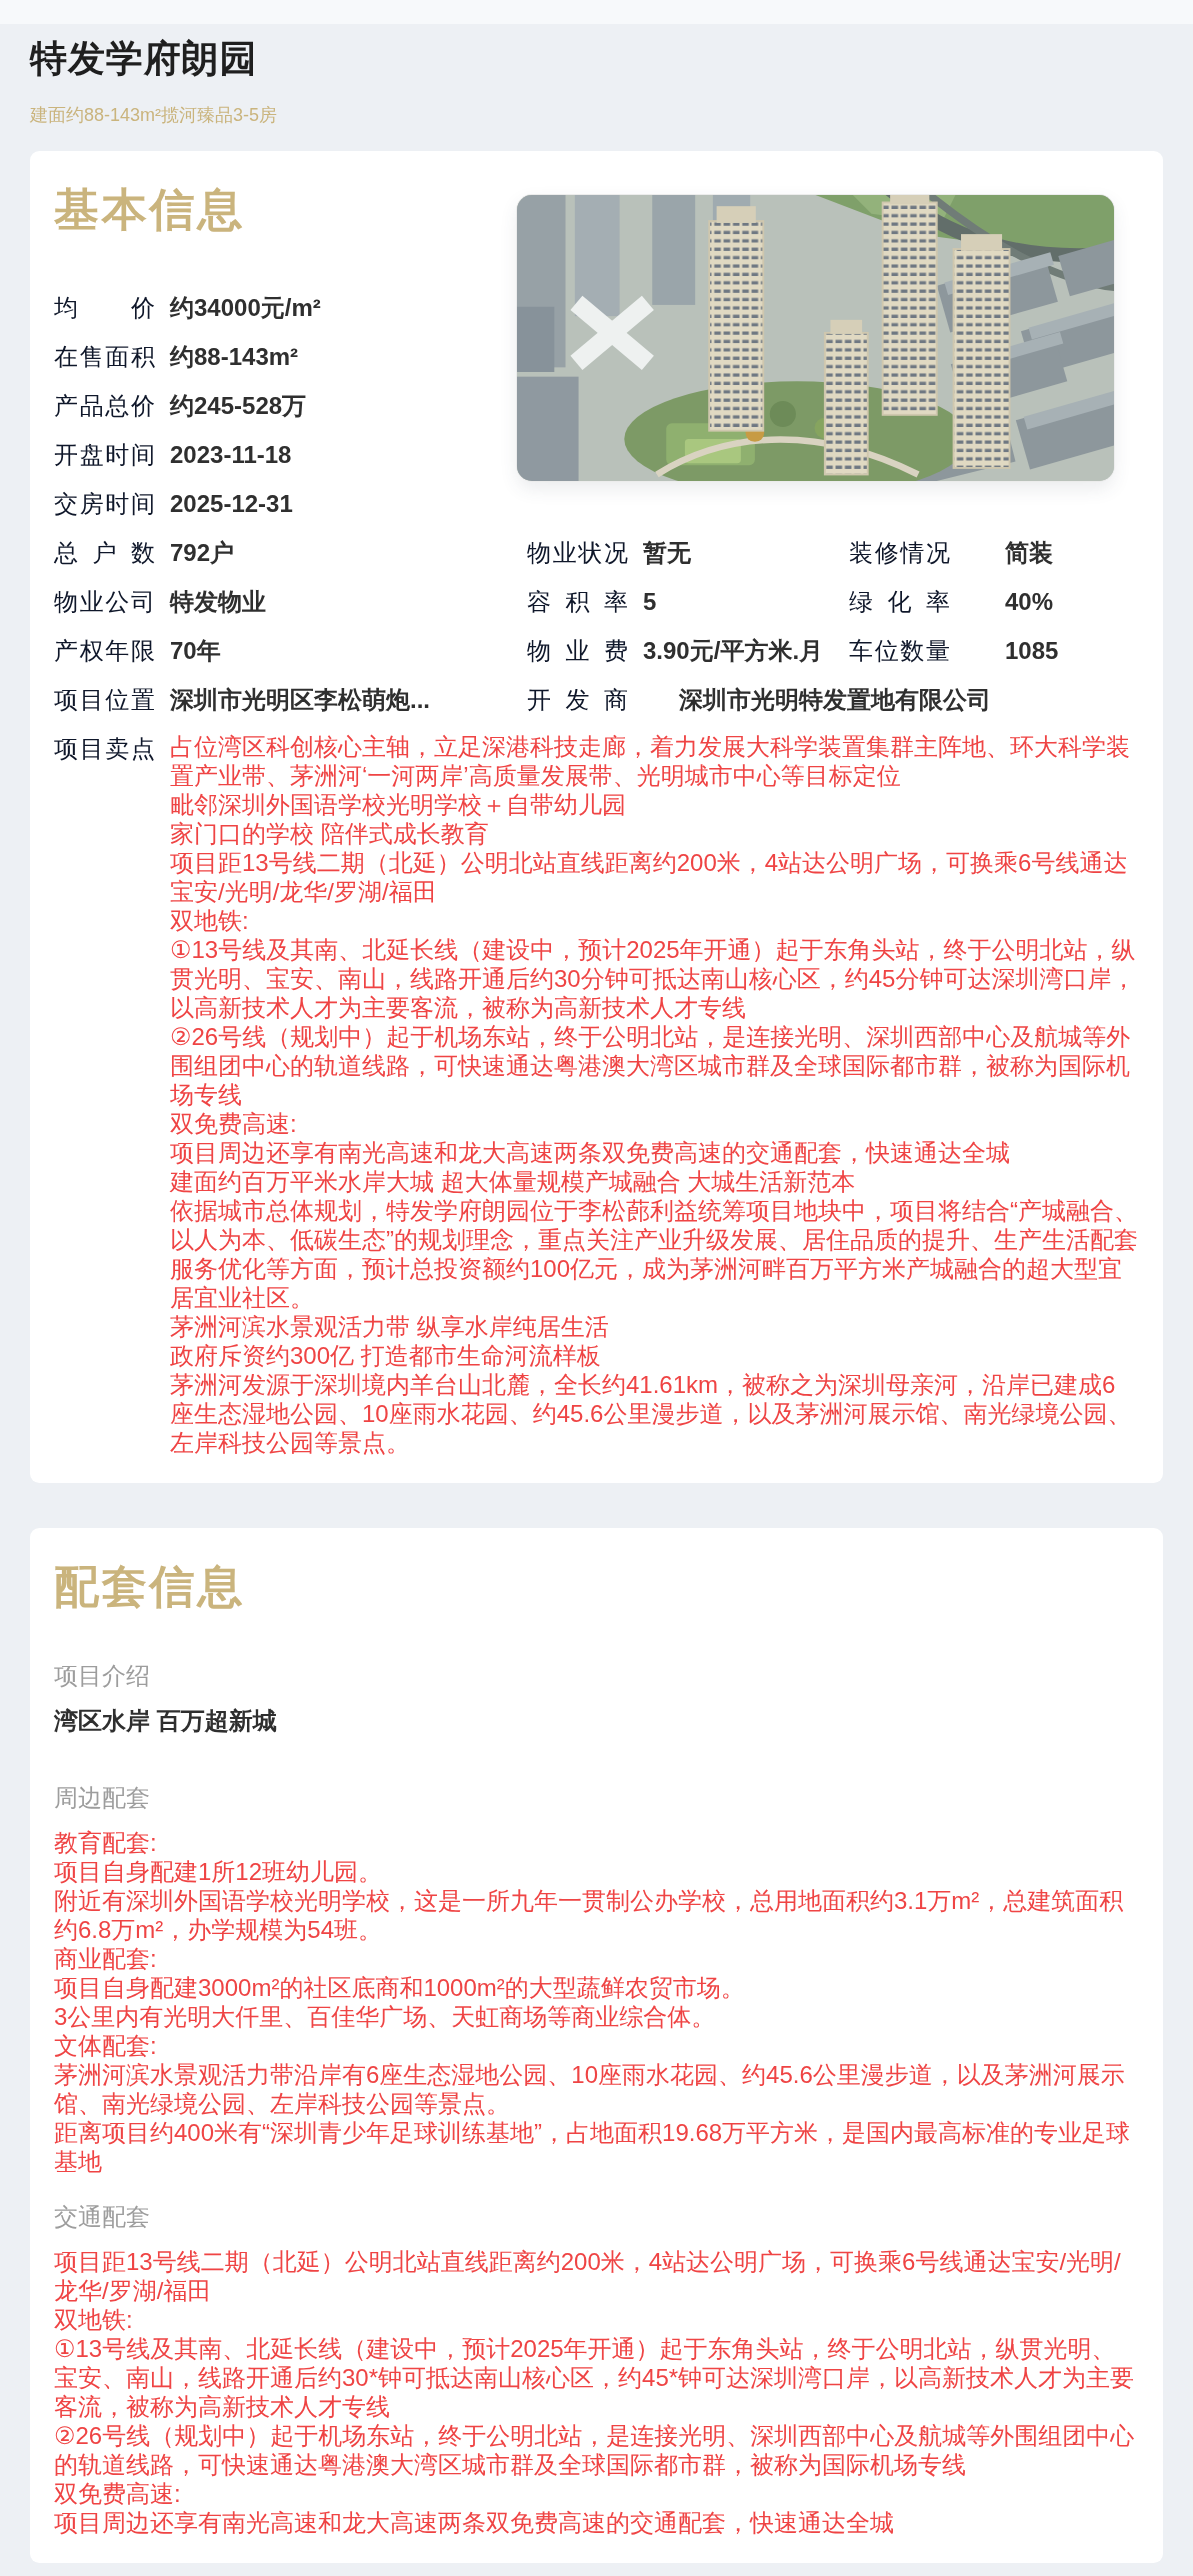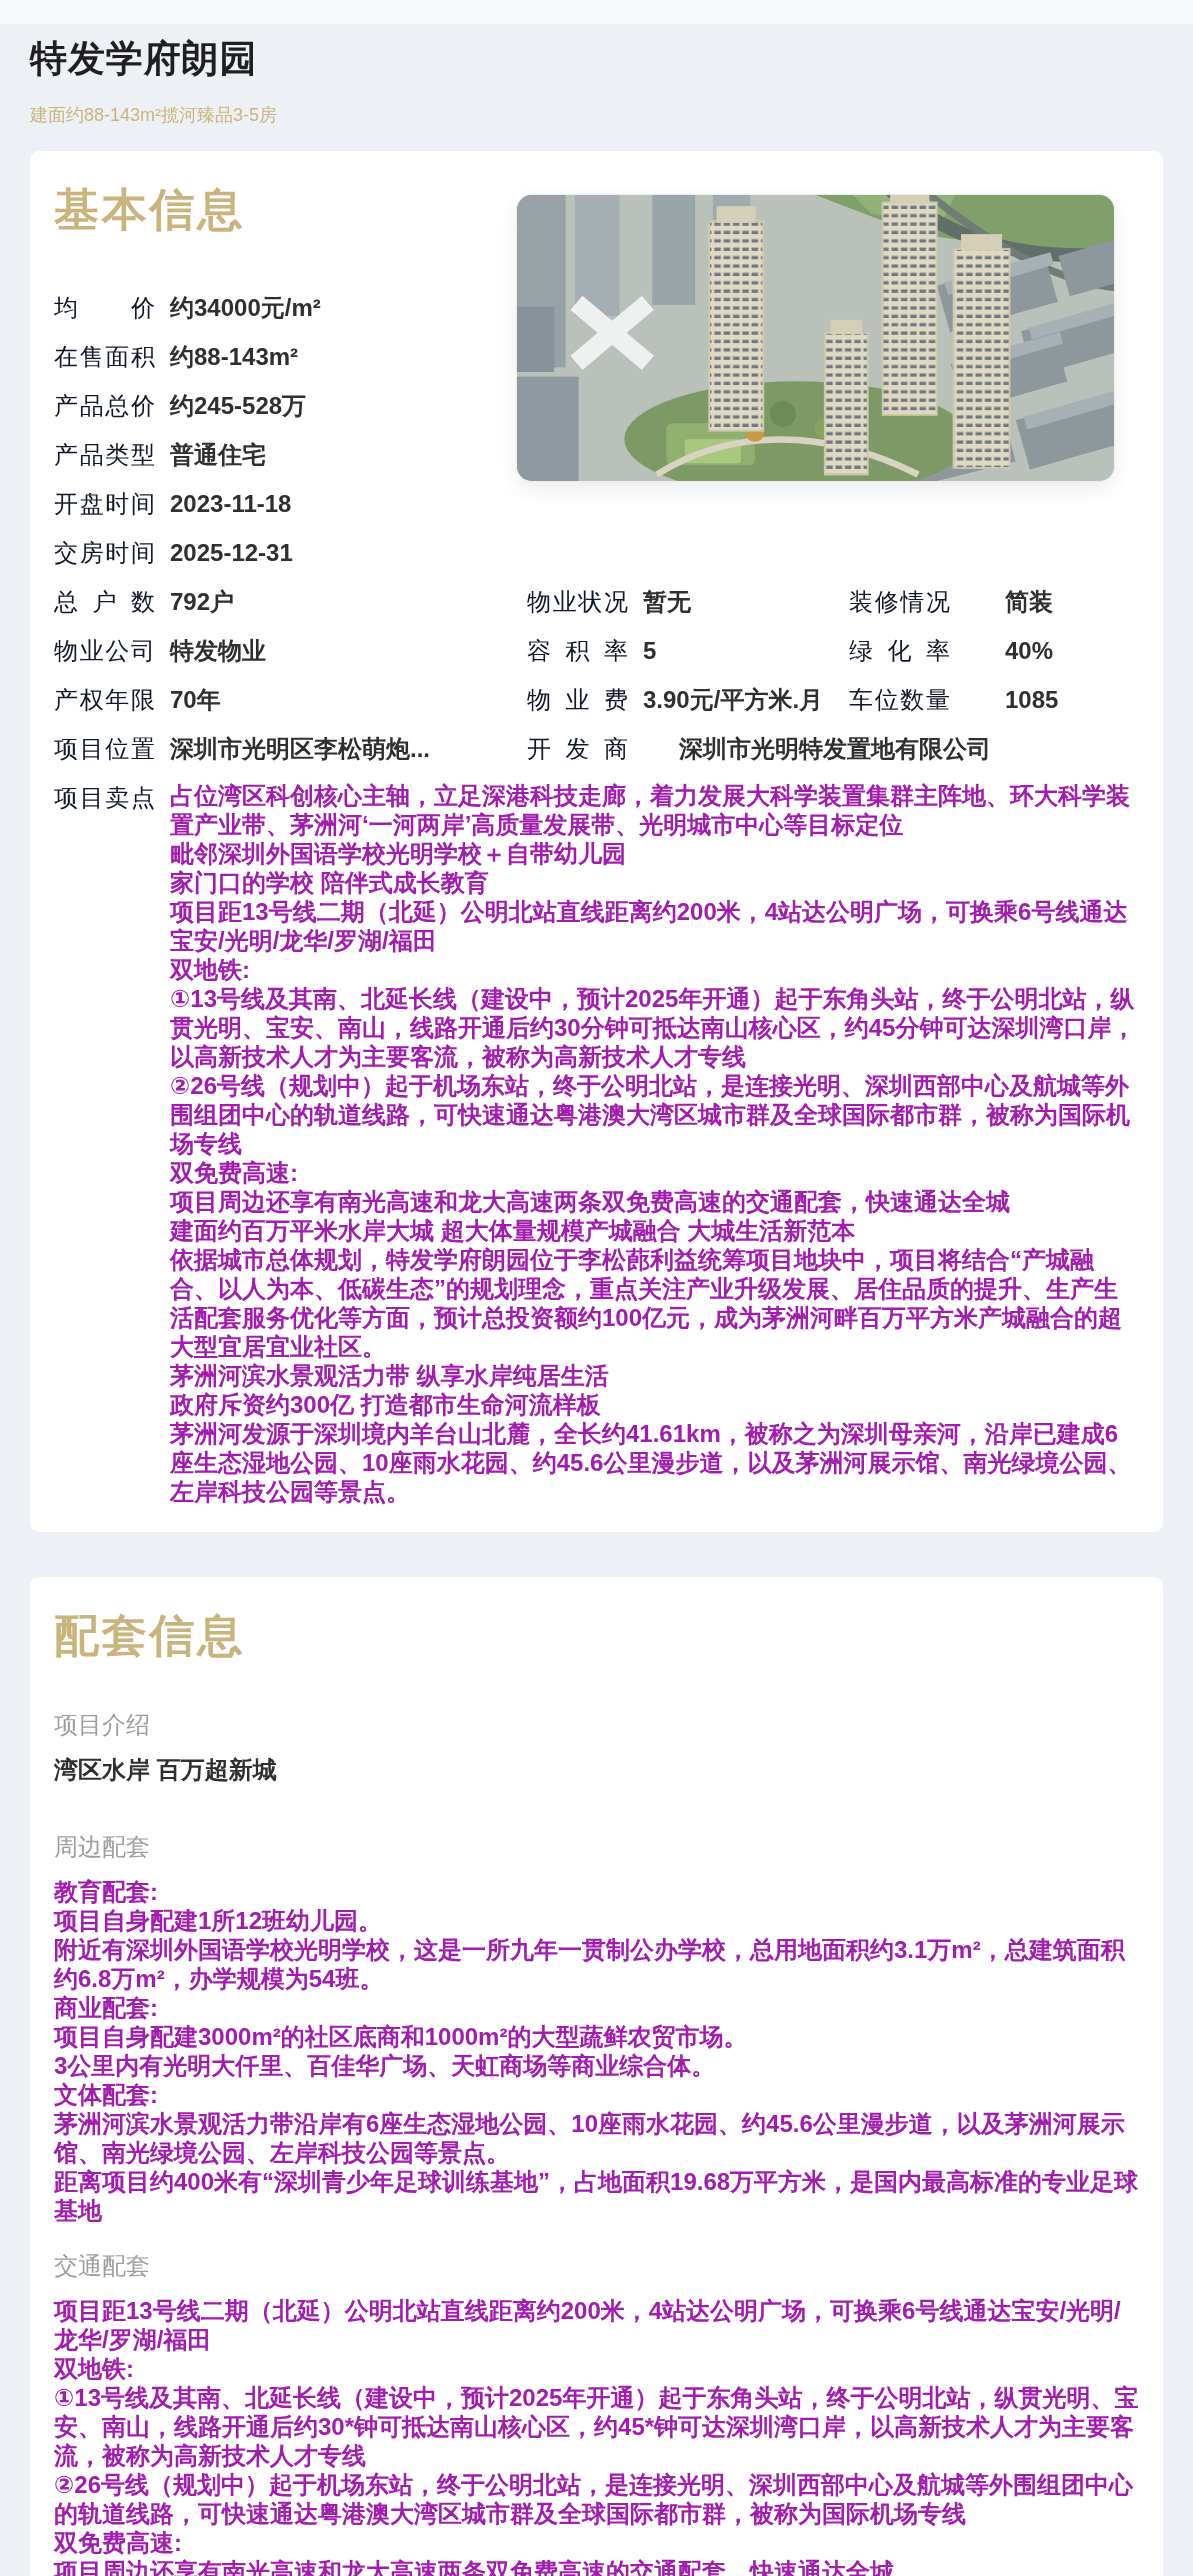--- a/index.html
+++ b/index.html
@@ -53,21 +53,21 @@
   .rows-grid { margin-top:15px; }
   .grid-row { display:flex; align-items:flex-start; margin-bottom:15px; }
   .cell { display:flex; align-items:flex-end; }
   .cell.c1 { flex:0 0 473px; }
   .cell.c2 { flex:0 0 322px; }
   .cell.c3 { flex:1 1 auto;gap:40px; }
   .cell.c2wide { flex:1 1 auto;gap:36px; }
   
   .selling-row { display:flex; align-items:flex-start; margin-top:15px; }
   .para {
-    font-size:24px; line-height:29px; font-weight:700; color:#a21caf;
+    font-size:24px; line-height:29px; font-weight:400; color:#ef4444;
     white-space:pre-line;
   }
   .selling-row .para { margin-left:15px; flex:1; }
   
   .sub-label { margin-top:43px; font-size:24px; line-height:34px; color:#9d9d9d; }
   .intro-text { margin-top:11.2px; font-size:24px; line-height:34px; font-weight:600; color:#2f2f2f; }
   .block-para { margin-top:13px; }
   .sub-label.tight { margin-top:24px; }
 </style>
 </head>
@@ -151,24 +151,20 @@
       <span class="f-label">均价</span>
       <span class="f-value">约34000元/m²</span>
     </div>
     <div class="info-row">
       <span class="f-label">在售面积</span>
       <span class="f-value">约88-143m²</span>
     </div>
     <div class="info-row">
       <span class="f-label">产品总价</span>
       <span class="f-value">约245-528万</span>
-    </div>
-    <div class="info-row">
-      <span class="f-label">产品类型</span>
-      <span class="f-value">普通住宅</span>
     </div>
     <div class="info-row">
       <span class="f-label">开盘时间</span>
       <span class="f-value">2023-11-18</span>
     </div>
     <div class="info-row">
       <span class="f-label">交房时间</span>
       <span class="f-value">2025-12-31</span>
     </div>
   </div>

